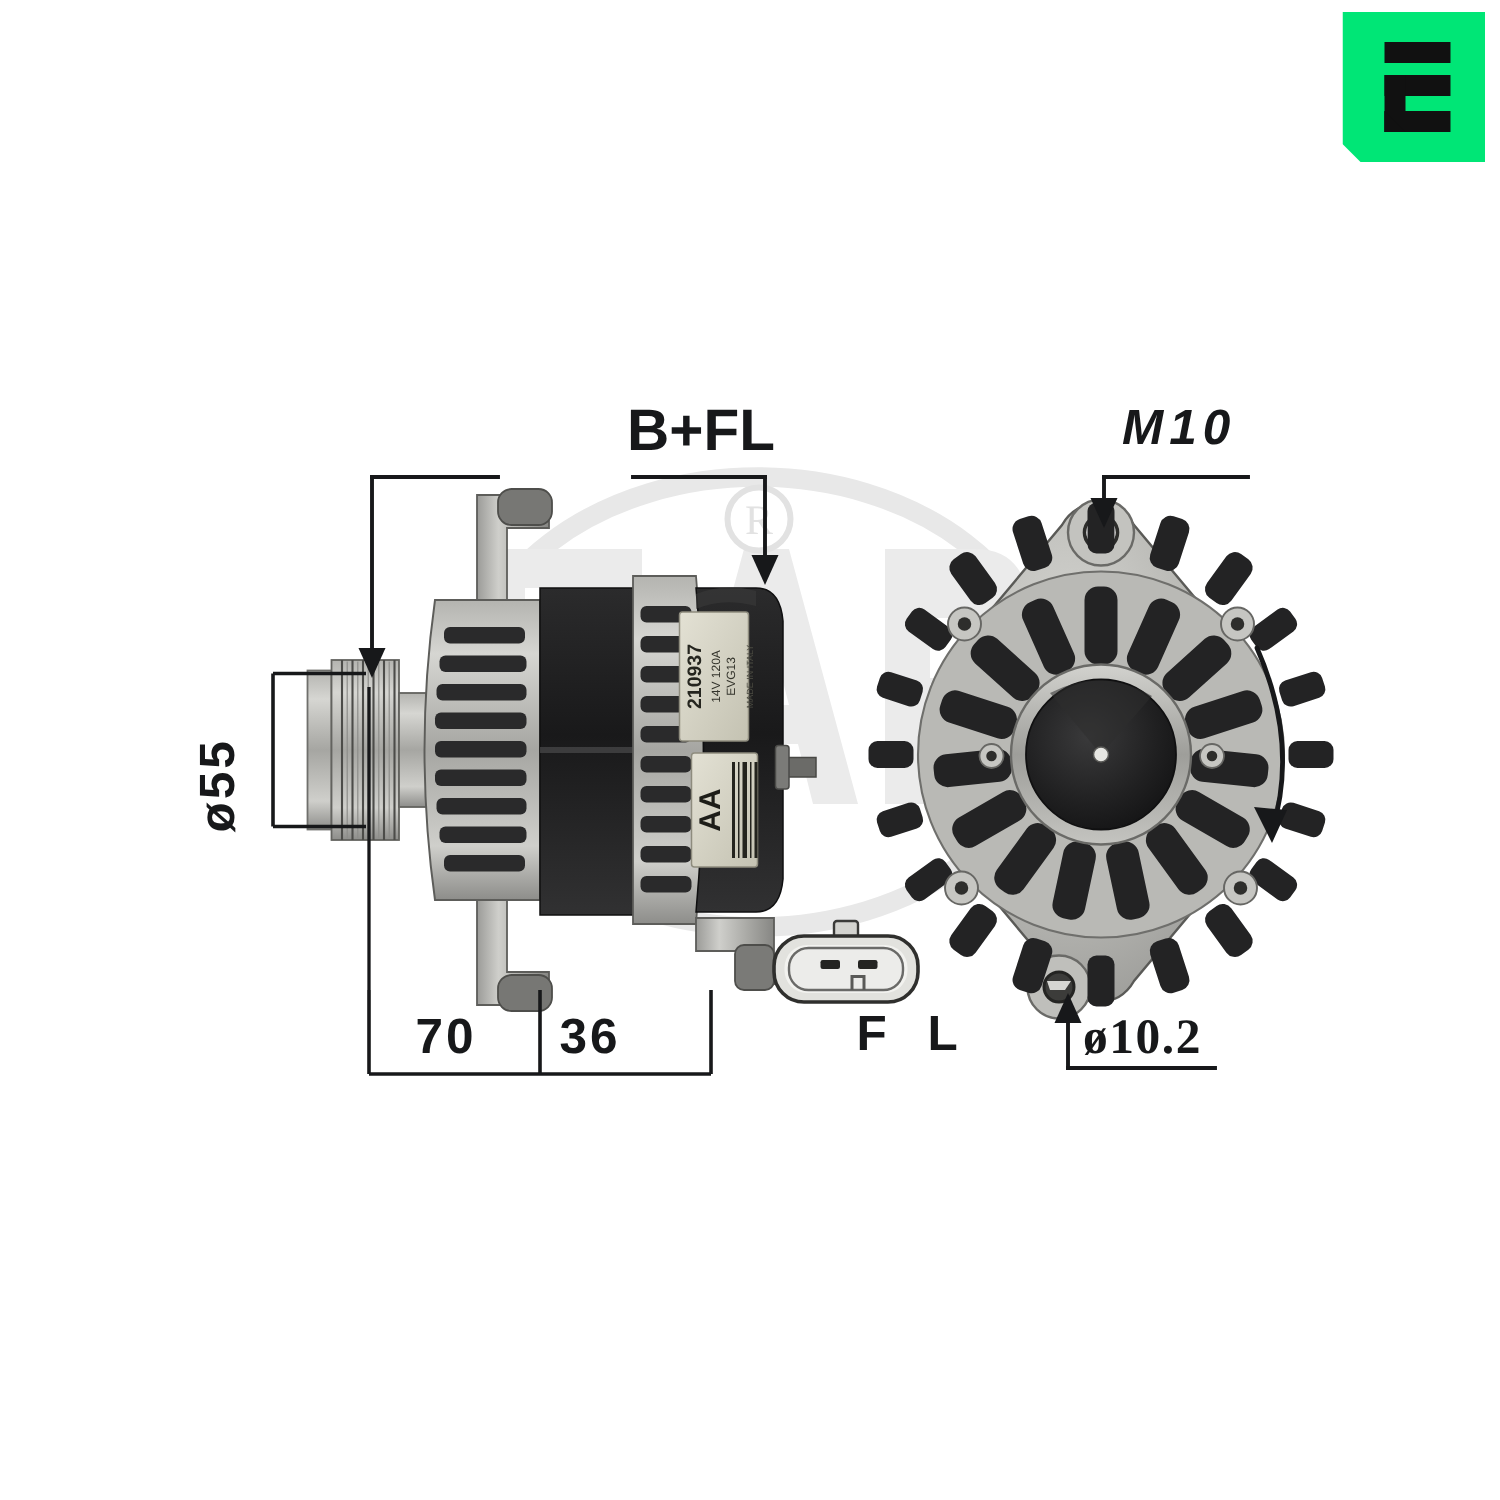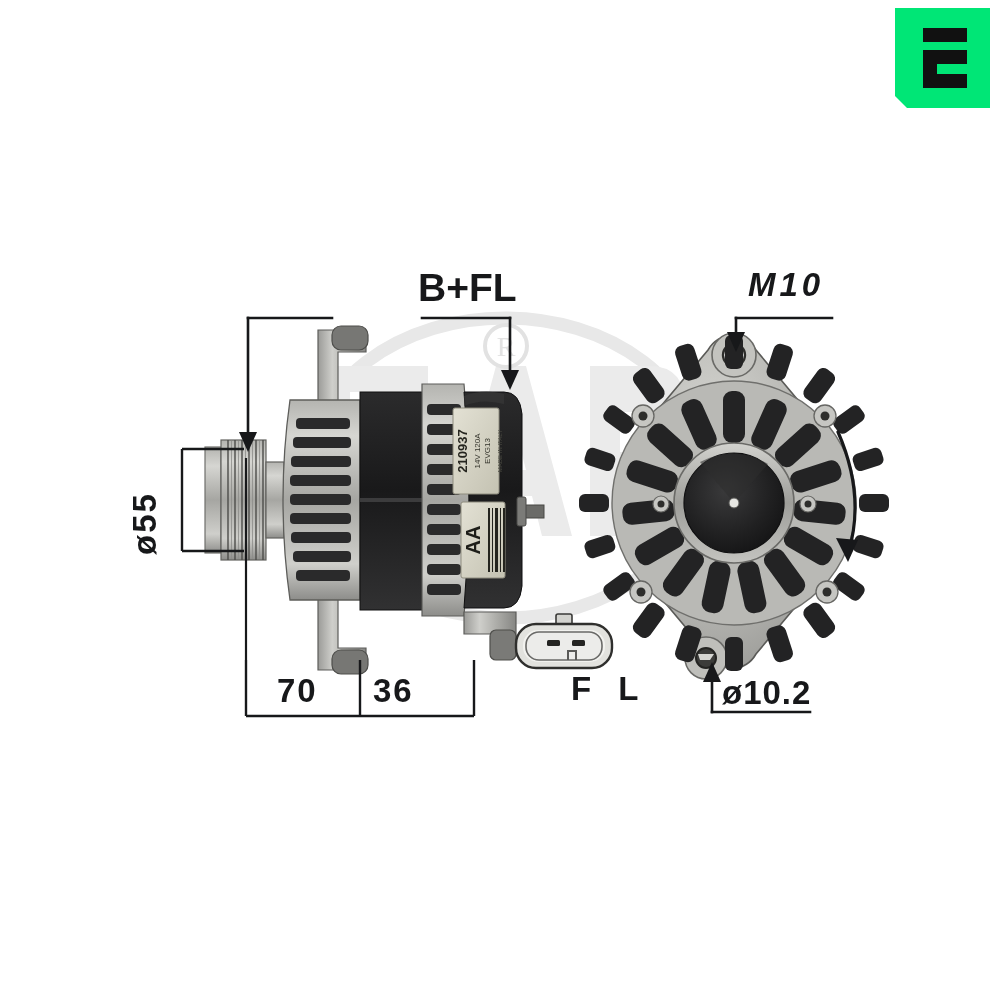--- a/index.html
+++ b/index.html
@@ -36,21 +36,21 @@
   .anno.t-bfl{left:418px;top:266px;font-size:39px;letter-spacing:0px;}
   .anno.t-m10{left:748px;top:266px;font-size:33px;letter-spacing:4px;font-style:italic;}
   .anno.t-d55{
     left:126px;top:430px;font-size:33px;letter-spacing:2px;
     transform:rotate(-90deg);transform-origin:left top;
     top:555px;
   }
   .anno.t-70{left:277px;top:672px;font-size:33px;letter-spacing:2px;}
   .anno.t-57{left:373px;top:672px;font-size:33px;letter-spacing:2px;}
   .anno.t-fl{left:547px;top:670px;font-size:33px;letter-spacing:9px;margin-left:24px;}
-  .anno.t-d102{left:722px;top:674px;font-size:33px;letter-spacing:1px;}
+  .anno.t-d102{left:722px;top:674px;font-size:33px;letter-spacing:1px;font-family:Liberation Serif, serif;}
 
   
   .vec{position:absolute;left:0;top:0;width:1000px;height:1000px;z-index:20;pointer-events:none;}
   .art{position:absolute;left:0;top:0;width:1000px;height:1000px;z-index:10;}
 </style>
 </head>
 <body>
 
 <div id="stage">
 

